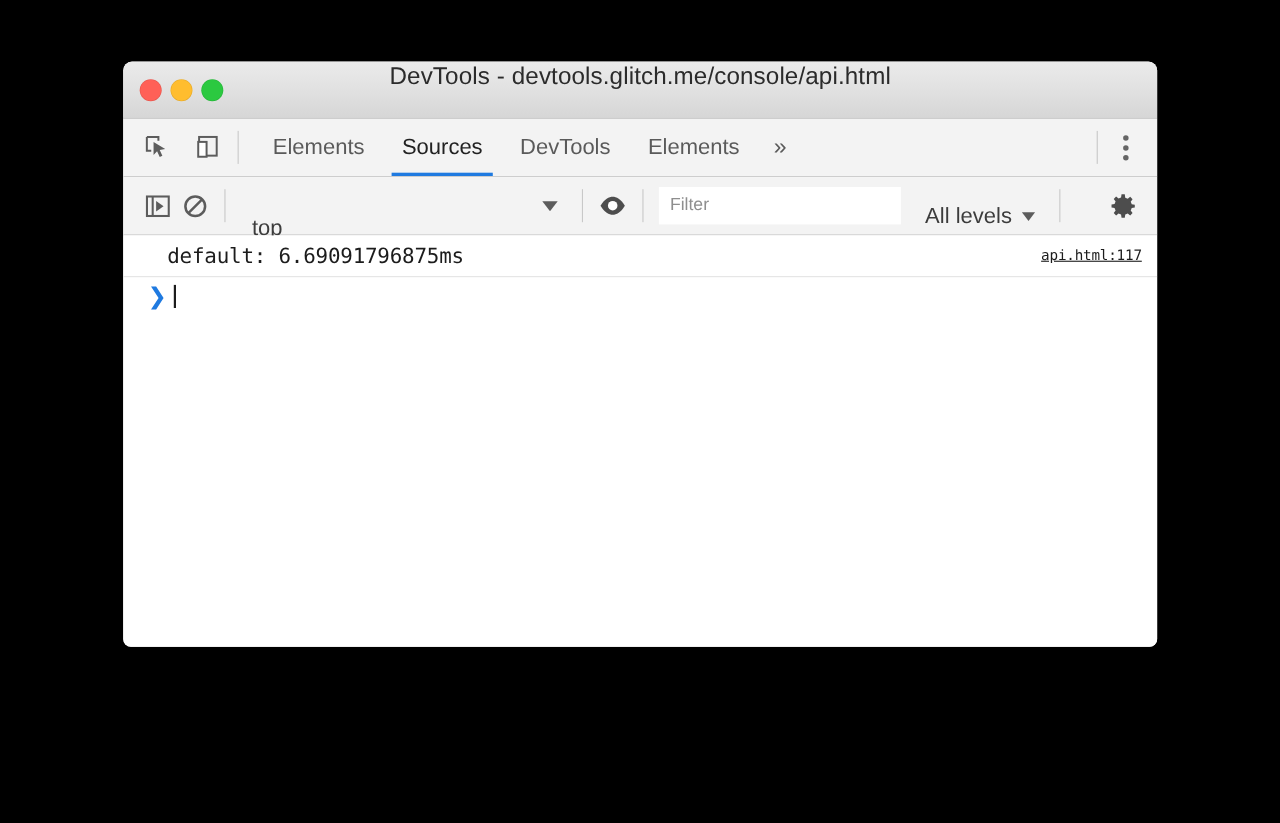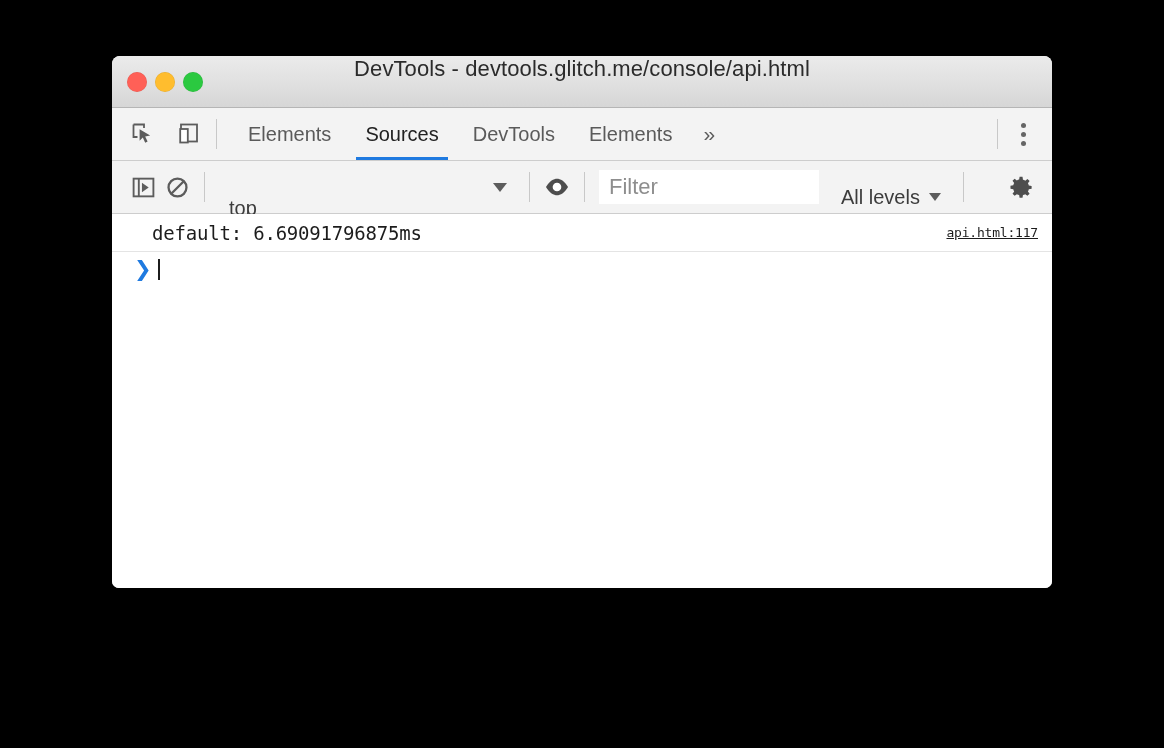--- a/index.html
+++ b/index.html
@@ -183,21 +183,21 @@
     border-top: 9px solid #5c5c5c;
   }
   .filter-input {
     width: 200px;
     height: 34px;
     background: #ffffff;
     border: none;
     outline: none;
     margin-left: 4px;
     padding: 0 10px;
-    font-size: 22px;
+    font-size: 16px;
     font-family: "Liberation Sans", sans-serif;
     color: #3c3c3c;
   }
   .filter-input::placeholder { color: #8e8e8e; }
   .levels {
     display: flex;
     align-items: center;
     gap: 9px;
     height: 34px;
     padding: 0 12px;

